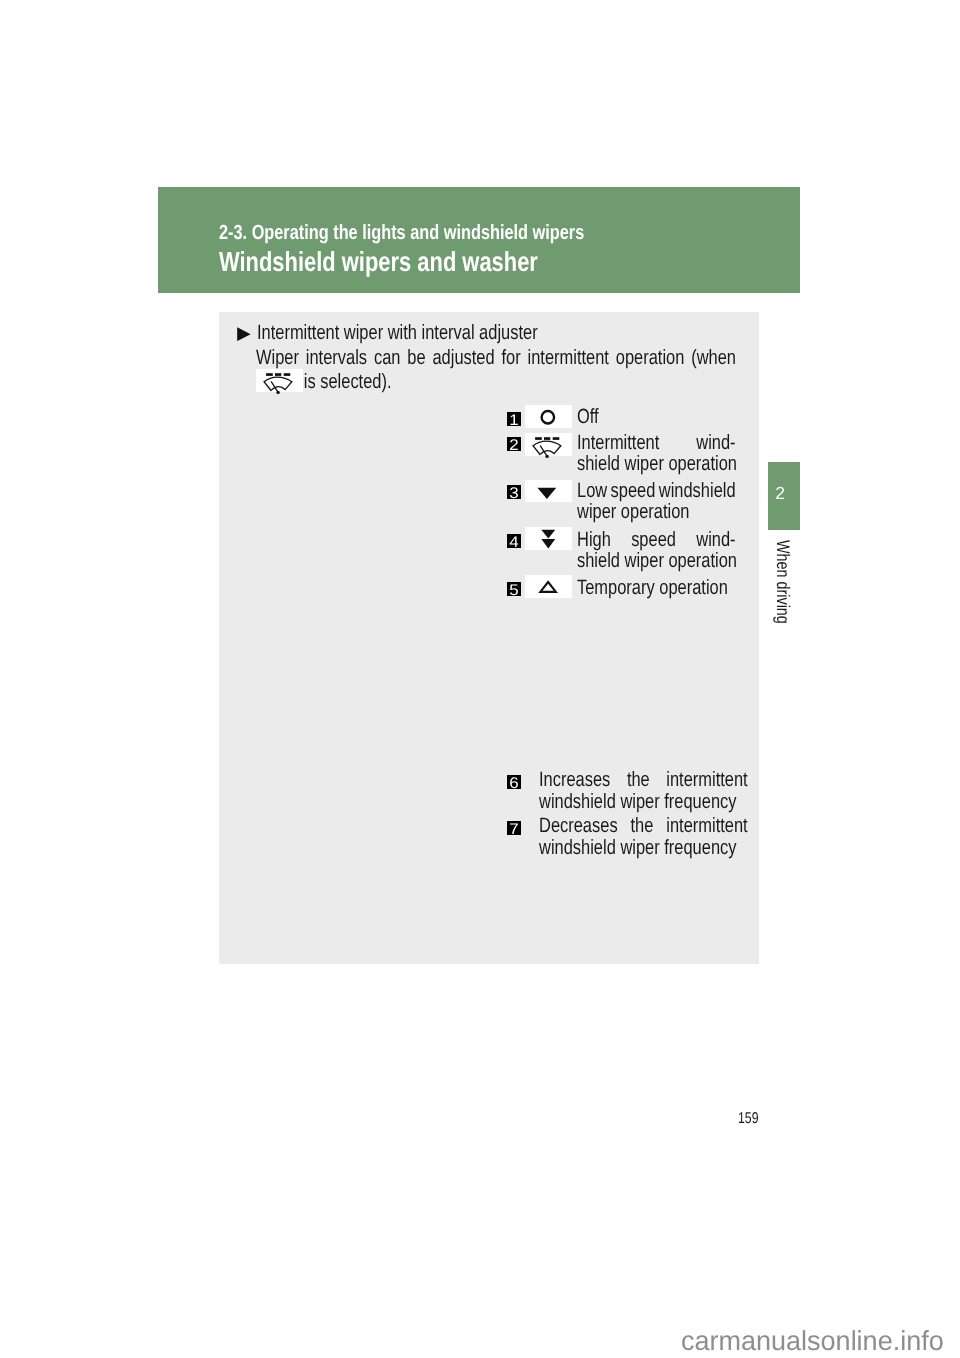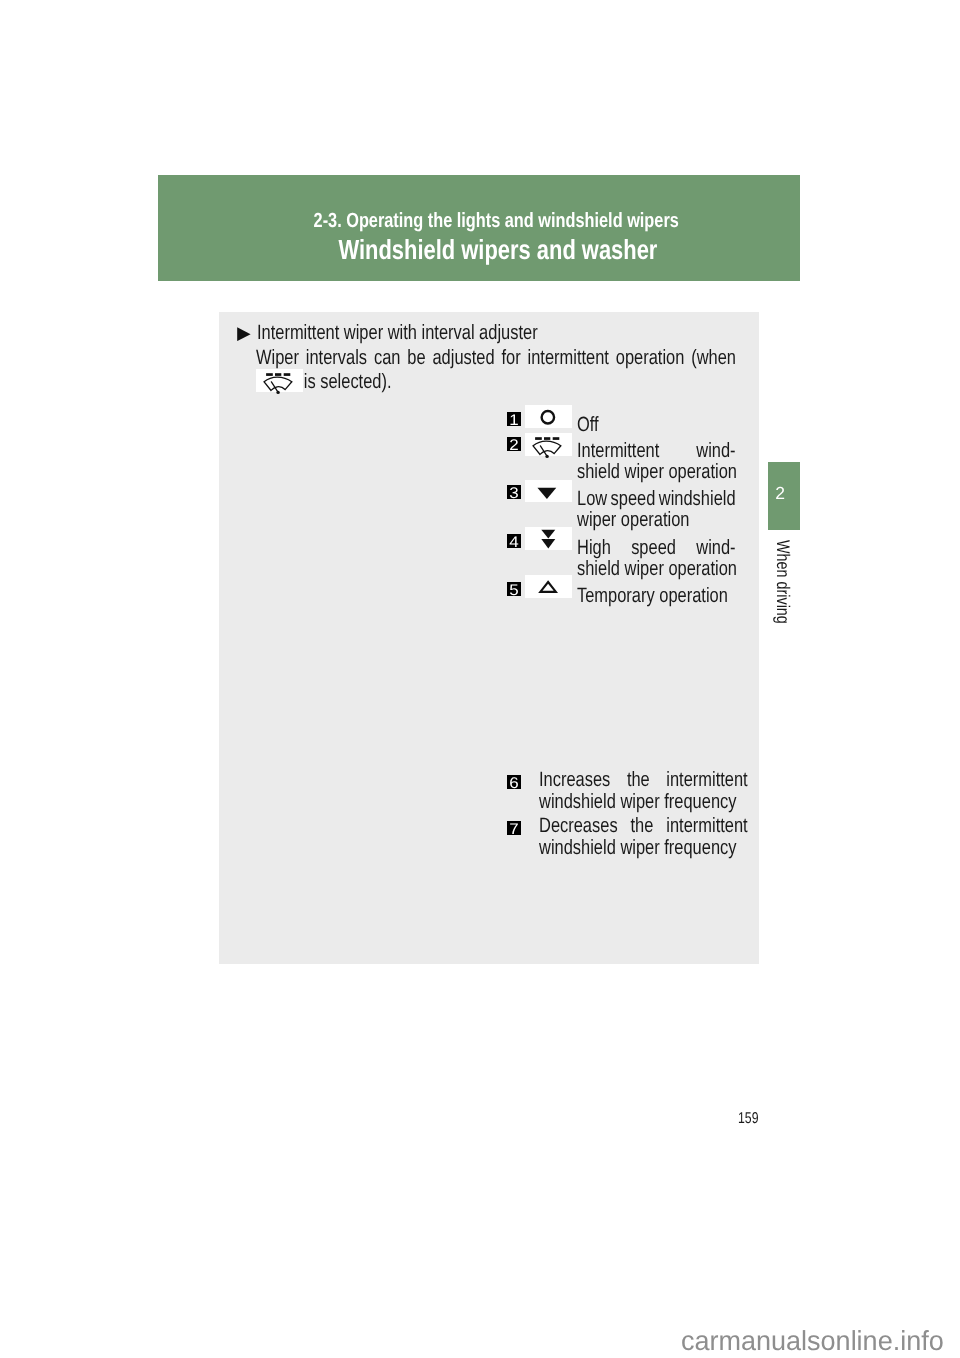--- a/index.html
+++ b/index.html
@@ -2,21 +2,21 @@
 <html><head>
 <meta charset="utf-8">
 <style>
   html,body{margin:0;padding:0;}
   body{width:960px;height:1358px;background:#ffffff;
        font-family:"Liberation Sans",sans-serif;overflow:hidden;
        -webkit-font-smoothing:antialiased;text-rendering:geometricPrecision;}
   .page{position:relative;width:960px;height:1358px;will-change:transform;}
 
   
-  .banner{position:absolute;left:158px;top:175px;width:642px;height:106px;background:#709a70;text-align:center;}
+  .banner{position:absolute;left:158px;top:187px;width:642px;height:106px;background:#709a70;}
   .banner-sub{position:absolute;left:61.3px;top:45.8px;width:700px;color:#fff;font-size:20.6px;
               font-weight:bold;line-height:0;white-space:nowrap;
               transform:scaleX(0.792);transform-origin:left top;}
   .banner-title{position:absolute;left:61.3px;top:75.4px;width:700px;color:#fff;font-size:27.5px;
                 font-weight:bold;line-height:0;white-space:nowrap;
                 transform:scaleX(0.797);transform-origin:left top;}
 
   
   .content{position:absolute;left:219px;top:312px;width:540px;height:652px;background:#ebebeb;}
 
@@ -57,21 +57,21 @@
 
   
   .lrow{position:absolute;left:507px;font-size:20.7px;color:#1a1a1a;line-height:21.5px;}
   .badge{position:absolute;left:0;top:5.4px;width:14.1px;height:14.0px;background:#000;
          color:#fff;font-size:15.4px;line-height:0;text-align:center;font-weight:normal;
          overflow:hidden;}
   .badge i{font-style:normal;display:block;transform:scaleX(1.1);
            position:absolute;left:0;top:0;width:14.1px;line-height:18.0px;}
   .lic{position:absolute;left:18.1px;top:-0.9px;background:#fff;width:46.8px;height:22.8px;}
   .lic svg{position:absolute;left:0;top:0;}
-  .ltxtwrap{position:absolute;left:70px;top:8px;width:158.6px;}
+  .ltxtwrap{position:absolute;left:70px;top:0;width:158.6px;}
   .ltxt{width:199.5px;}
 
   .ltxtwrap2{position:absolute;left:32px;top:0;width:208.7px;}
   .ltxt2{width:262.5px;}
 </style>
 </head>
 <body>
 
 <div class="page">
 

